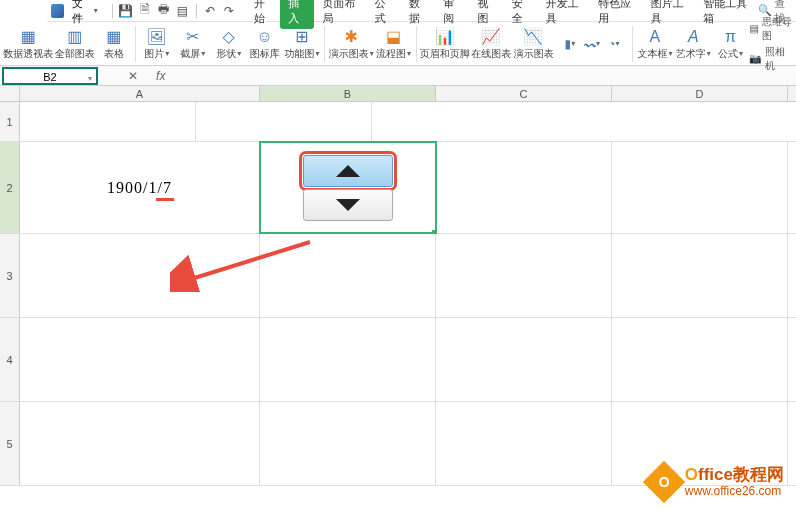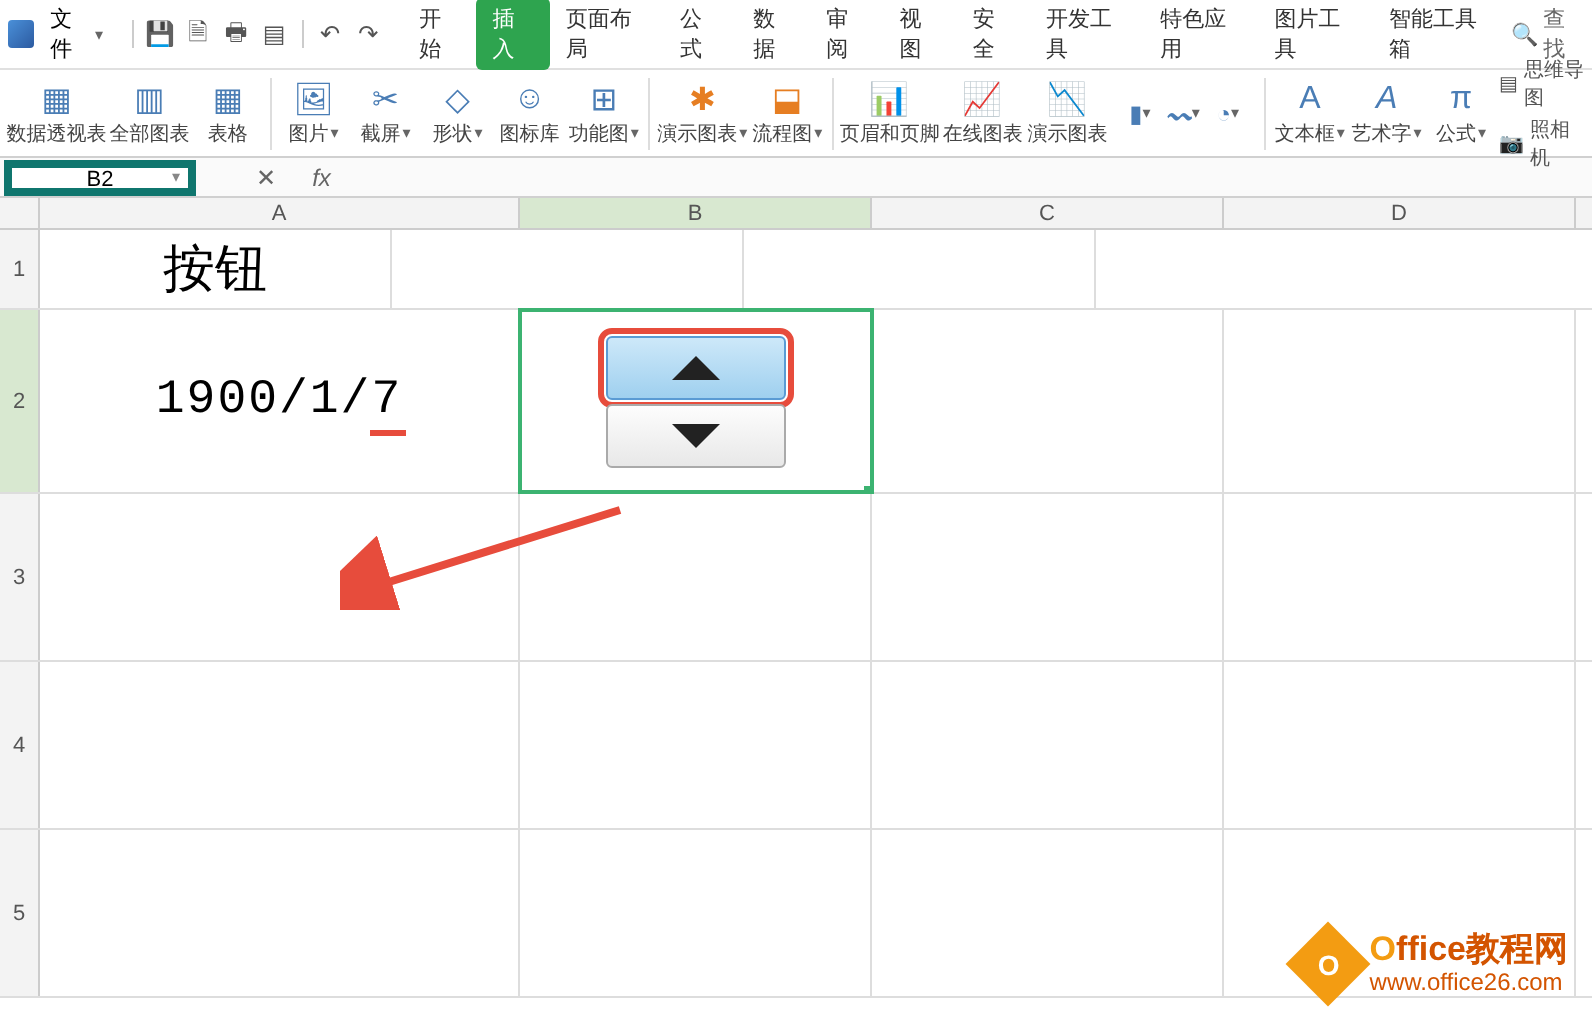--- a/index.html
+++ b/index.html
@@ -12,22 +12,23 @@
       overflow: hidden;
       position: relative;
     }
     
     .menubar {
       height: 22px;
       background: #fff;
       border-bottom: 1px solid #e0e0e0;
       display: flex;
       align-items: center;
-      padding: 17px 4px;
+      padding: 4px 4px;
       gap: 2px;
+      margin-left: 47px;
     }
     .menubar-left {
       display: flex;
       align-items: center;
       gap: 4px;
     }
     .app-icon {
       width: 14px; height: 14px;
       background: linear-gradient(135deg,#4a90d9,#2c5aa0);
       border-radius: 2px;
@@ -125,25 +126,25 @@
       height: 20px;
       border-bottom: 1px solid #d0d0d0;
       display: flex;
       align-items: center;
       background:#fafafa;
     }
     .namebox {
       width: 96px;
       height: 18px;
       background: #fff;
-      border: 4px solid #0f766e;
+      border: 2px solid #0f766e;
       font-size: 11px;
       text-align: center;
       display: flex;
-      align-items: flex-start;
+      align-items: flex-end;
       justify-content: center;
       margin-left: 2px;
       position: relative;
     }
     .namebox .ndd { position:absolute; right:4px; font-size:8px; color:#888;}
     .fx-icons { display:flex; gap:6px; margin-left:30px; color:#666; font-size:12px;}
     
     .sheet {
       position: relative;
       background:#fff;
@@ -187,21 +188,21 @@
       overflow:hidden;
     }
     .cell.A{width:240px;}
     .cell.B{width:176px;}
     .cell.C{width:176px;}
     .cell.D{width:176px;}
     .r1{height:40px;}
     .r2{height:92px;}
     .r3,.r4,.r5{height:84px;}
     .hdr-text { font-family: "SimSun", serif; font-size:26px; }
-    .date-text { font-family: Liberation Mono, monospace; font-size:24px; letter-spacing:1px; position:relative;}
+    .date-text { font-family: Liberation Serif, serif; font-size:16px; letter-spacing:1px; position:relative;}
     .date-underline { position:absolute; right:-2px; bottom:-4px; width:18px; height:3px; background:#e74c3c;}
     
     .cell.B2 {
       position:relative;
       outline:2px solid #3cb371;
       outline-offset:-1px;
     }
     .fill-handle { position:absolute; right:-3px; bottom:-3px; width:6px;height:6px; background:#3cb371;}
     
     .spinner {
@@ -438,23 +439,20 @@
   <div class="col-headers">
     <div class="corner"></div>
     <div class="colh A">A</div>
     <div class="colh B">B</div>
     <div class="colh C">C</div>
     <div class="colh D">D</div>
   </div>
 
   <div class="row r1">
     <div class="rowh">1</div>
-    <div class="cell B">
-        <span class="hdr-text">按钮</span>
-      </div>
     <div class="cell C"></div>
     <div class="cell D"></div>
   </div>
 
   <div class="row r2">
     <div class="rowh sel">2</div>
     <div class="cell A">
       <span class="date-text">
         <span>1900/1/7</span>
         <span class="date-underline"></span>

